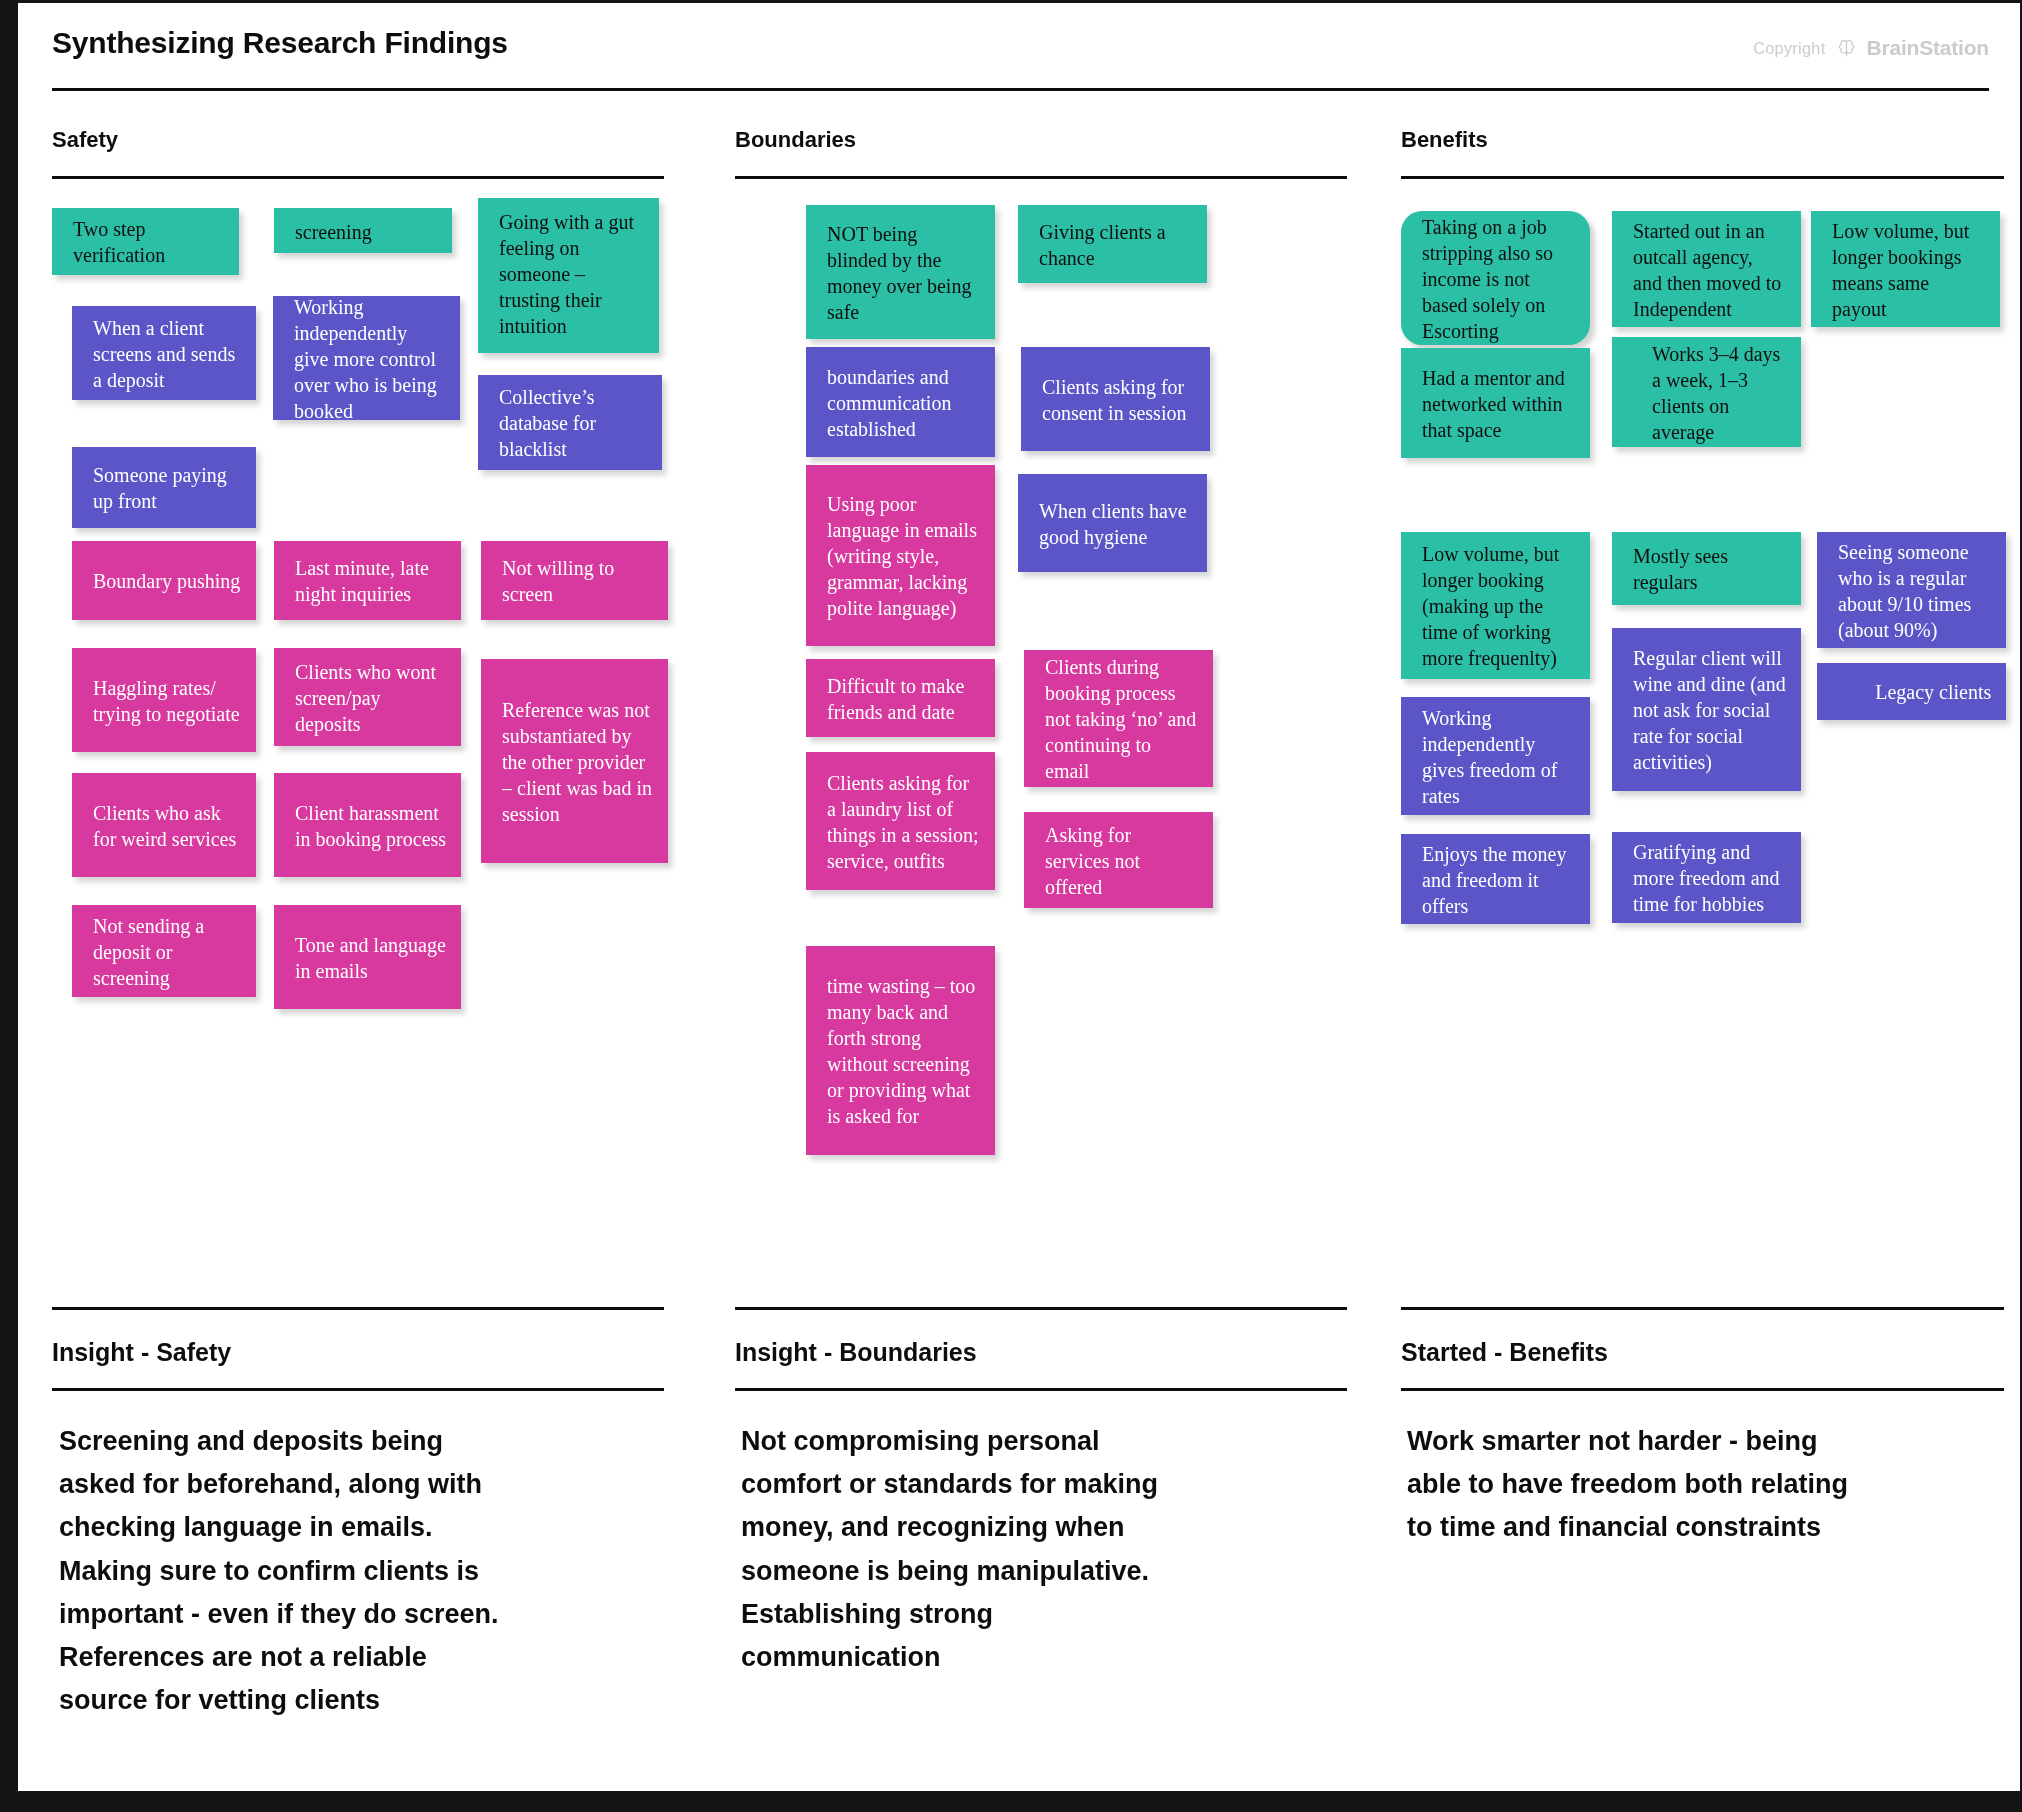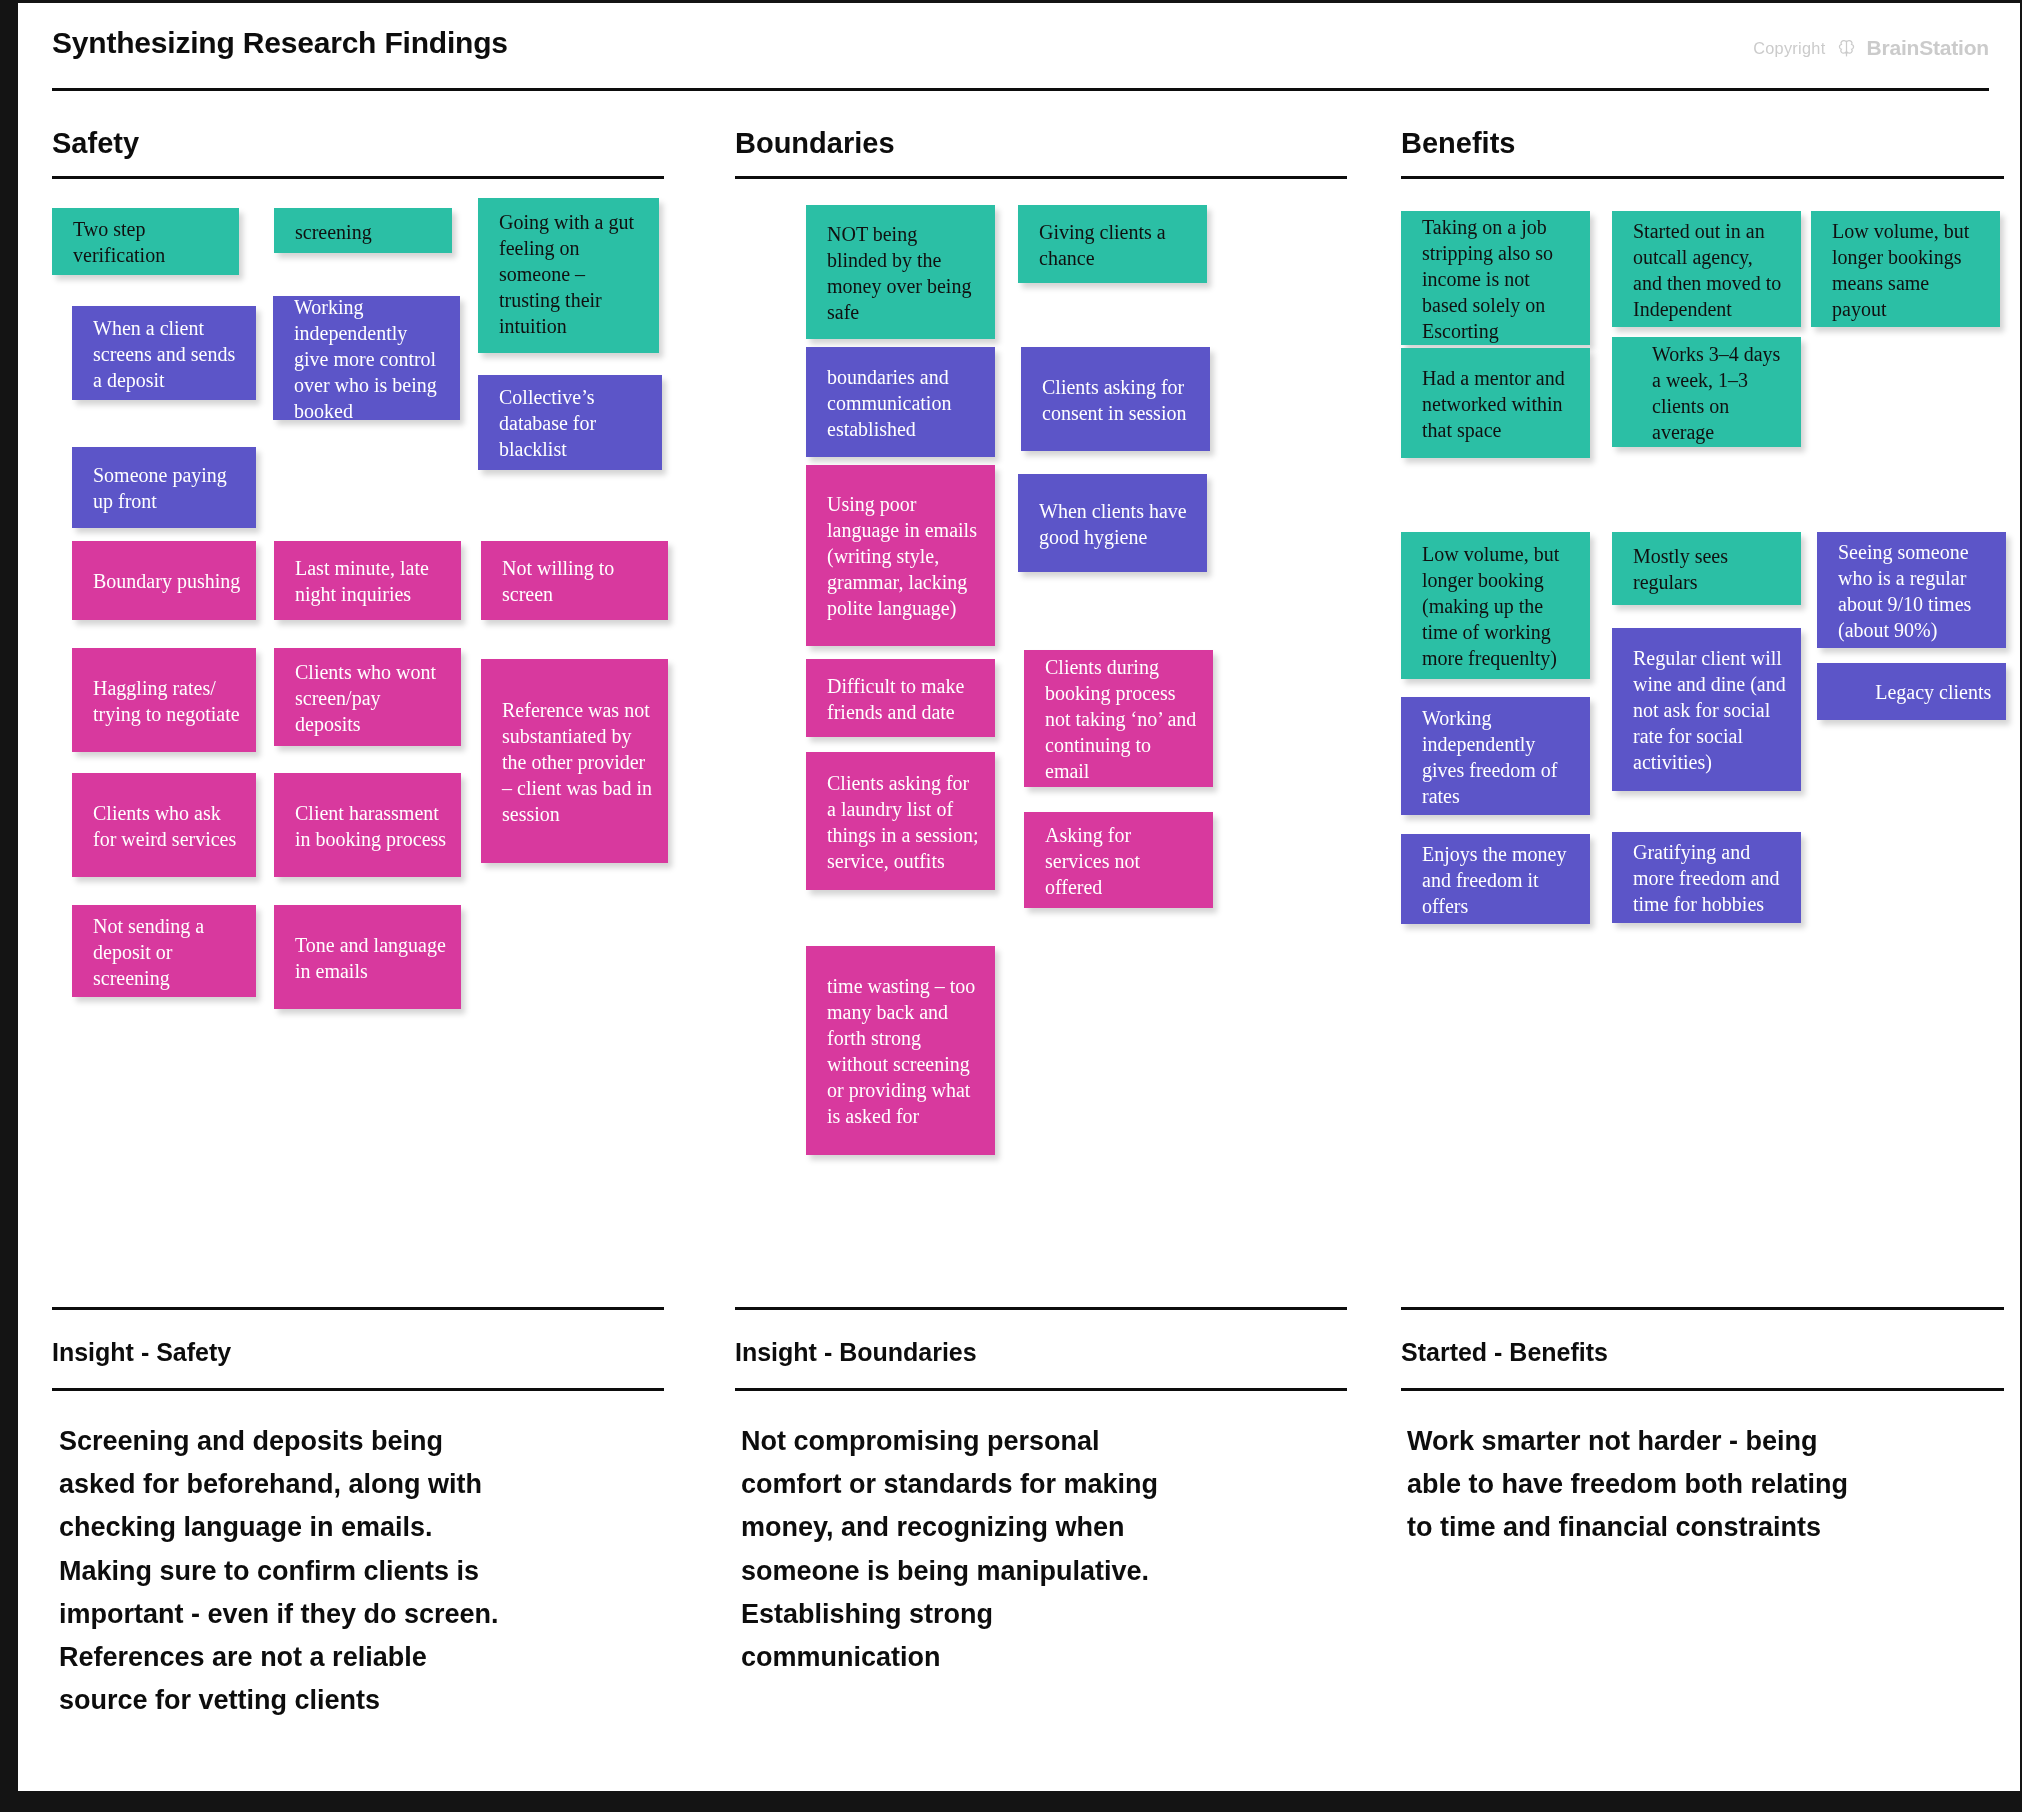--- a/index.html
+++ b/index.html
@@ -65,21 +65,21 @@
     left: 34px;
     right: 31px;
     top: 85px;
     height: 3.3px;
     background: #0d0d0d;
   }
 
   
   .col-head {
     position: absolute;
-    font-size: 29px;
+    font-size: 22px;
     font-weight: bold;
     color: #0d0d0d;
     font-family: "Liberation Sans", sans-serif;
     white-space: nowrap;
   }
   .col-rule {
     position: absolute;
     height: 3.3px;
     background: #0d0d0d;
   }
@@ -230,21 +230,21 @@
         <span class="txt">Clients asking for a laundry list of things in a session; service, outfits</span>
       </div>
       <div class="note pink vmid" style="left: 1006px; top: 809px; width: 189px; height: 96px;">
         <span class="txt">Asking for services not offered</span>
       </div>
       <div class="note pink vmid" style="left: 788px; top: 943px; width: 189px; height: 209px;">
         <span class="txt">time wasting – too many back and forth strong without screening or providing what is asked for</span>
       </div>
       <div class="col-head" style="left: 1383px; top: 124px;">Benefits</div>
       <div class="col-rule" style="left: 1383px; top: 173px; width: 603px;"></div>
-      <div class="note teal vmid" style="left: 1383px; top: 208px; width: 189px; height: 134px;">
+      <div class="note teal vmid" style="left: 1383px; top: 208px; width: 189px; height: 134px; border-radius: 21px;">
         <span class="txt">Taking on a job stripping also so income is not based solely on Escorting</span>
       </div>
       <div class="note teal vmid" style="left: 1594px; top: 208px; width: 189px; height: 116px;">
         <span class="txt">Started out in an outcall agency, and then moved to Independent</span>
       </div>
       <div class="note teal vmid" style="left: 1793px; top: 208px; width: 189px; height: 116px;">
         <span class="txt">Low volume, but longer bookings means same payout</span>
       </div>
       <div class="note teal vmid" style="left: 1383px; top: 345px; width: 189px; height: 110px;">
         <span class="txt">Had a mentor and networked within that space</span>

